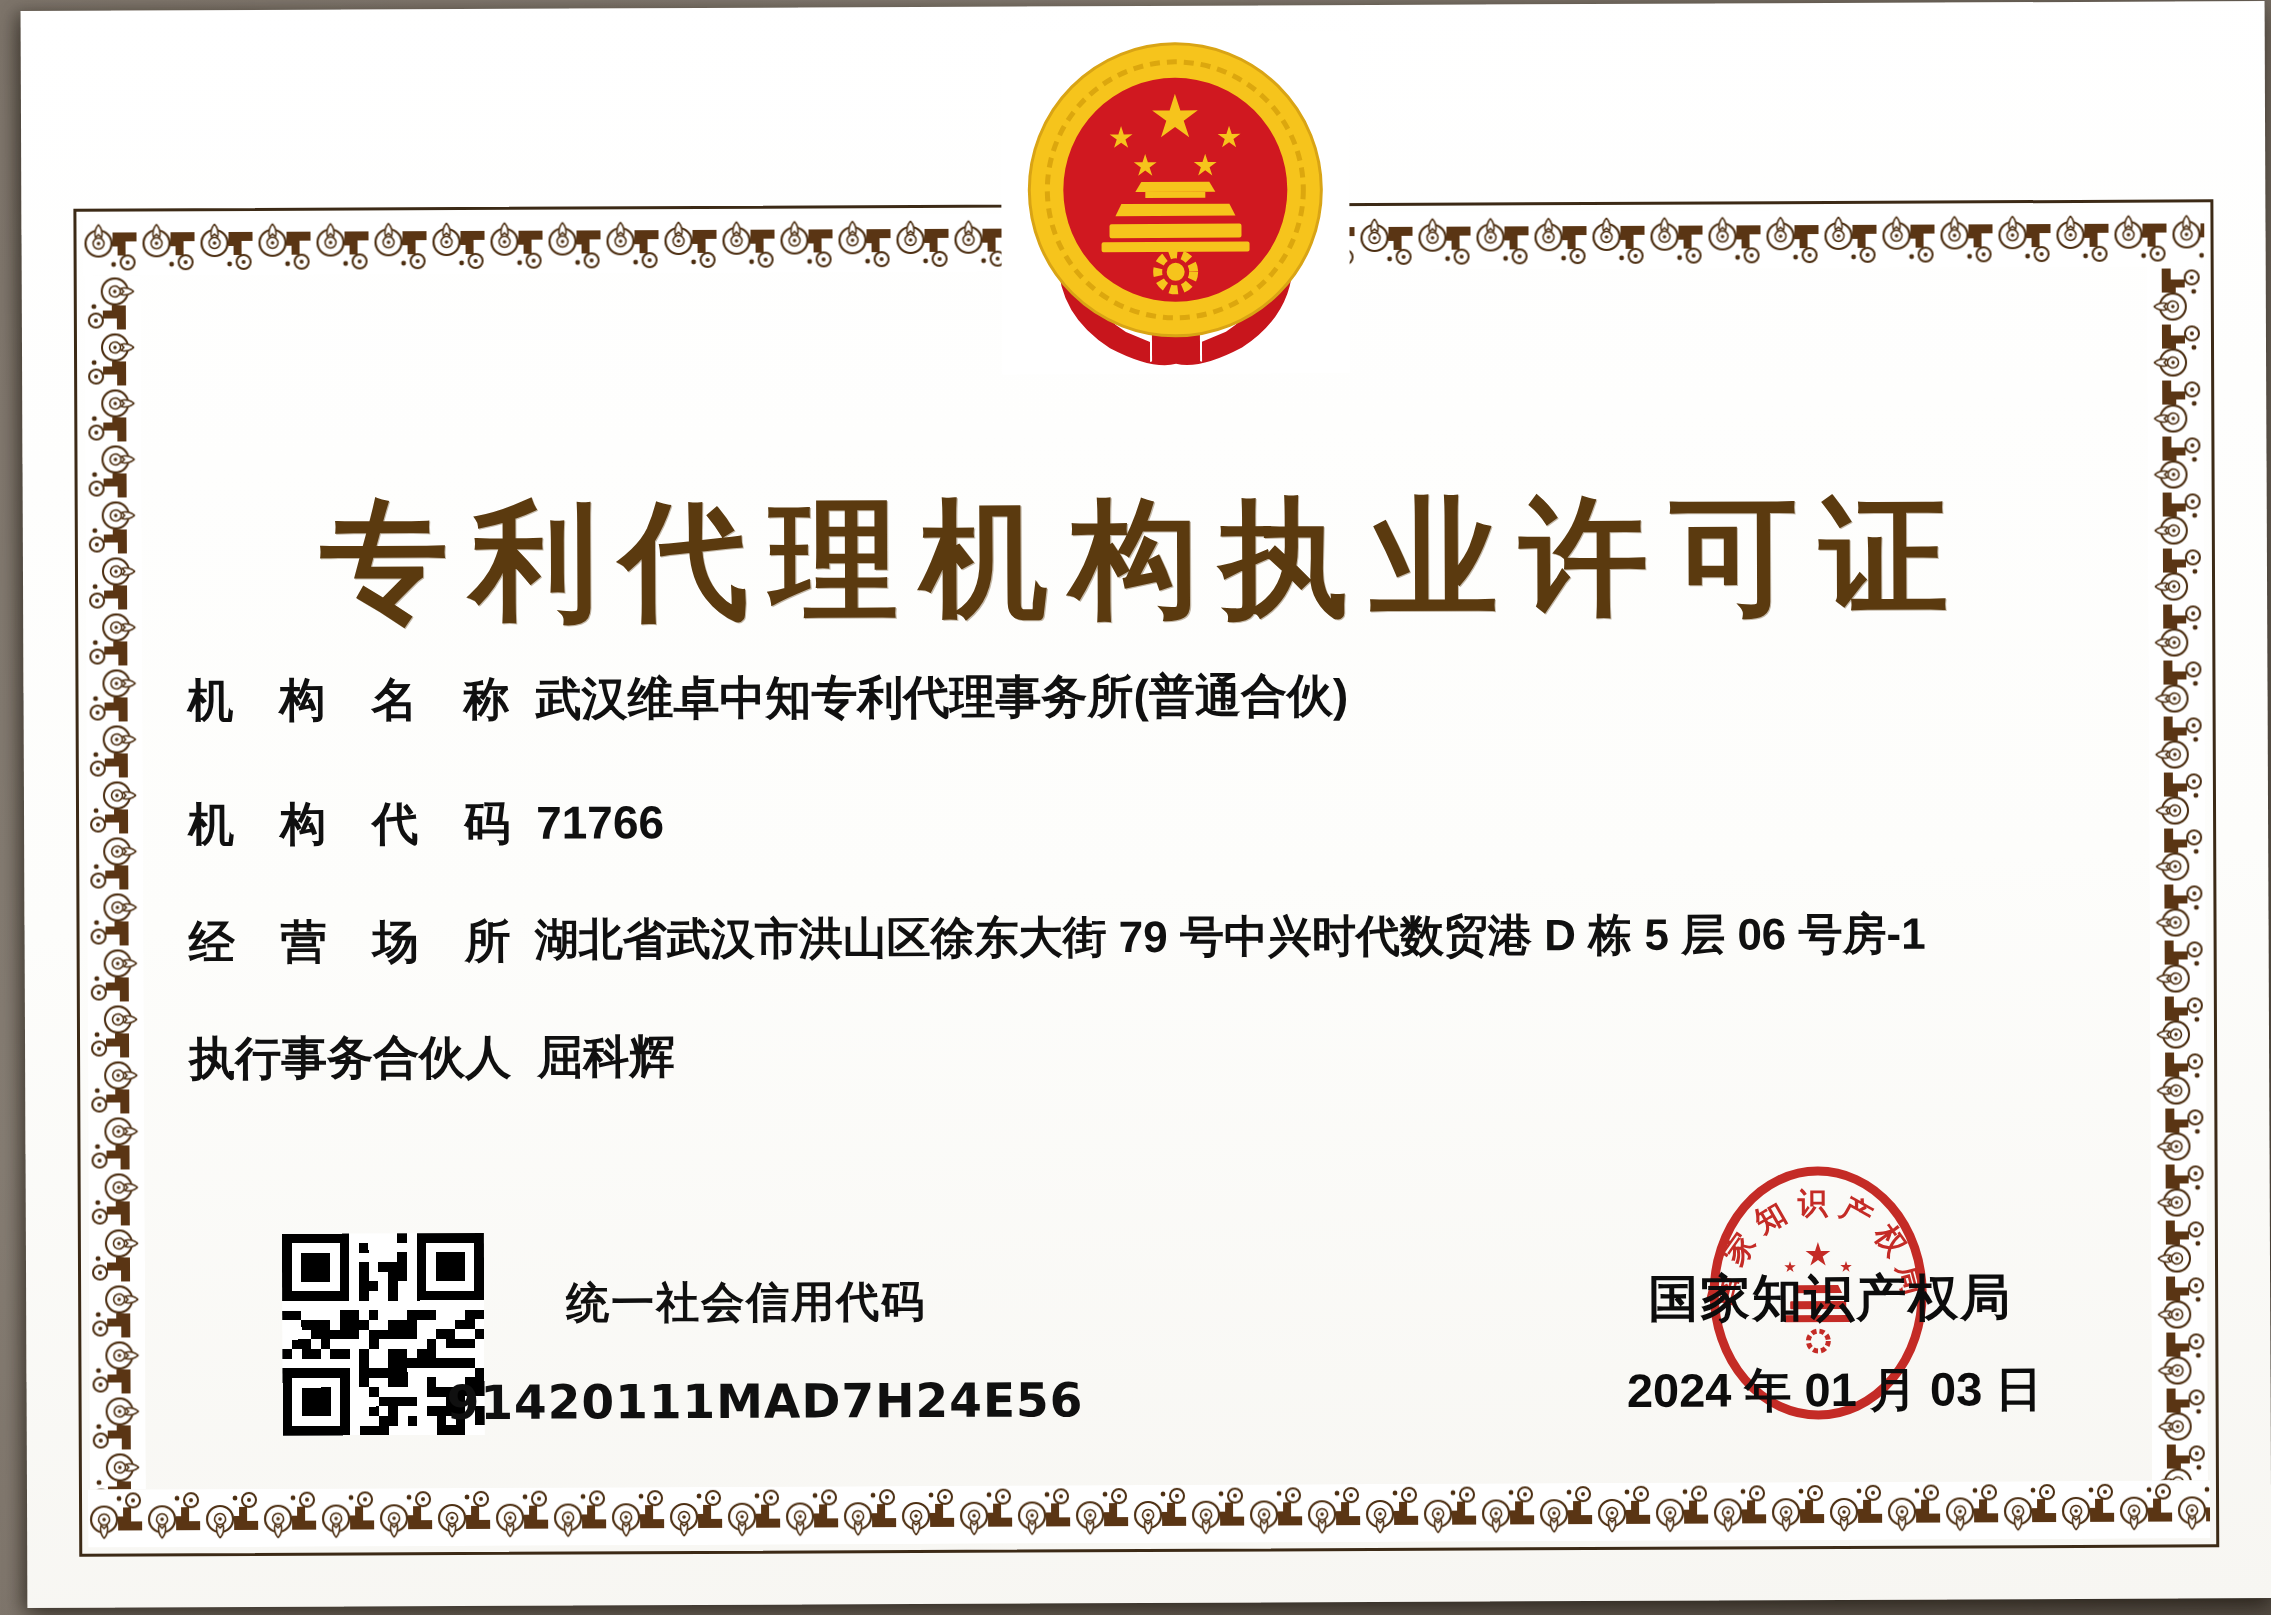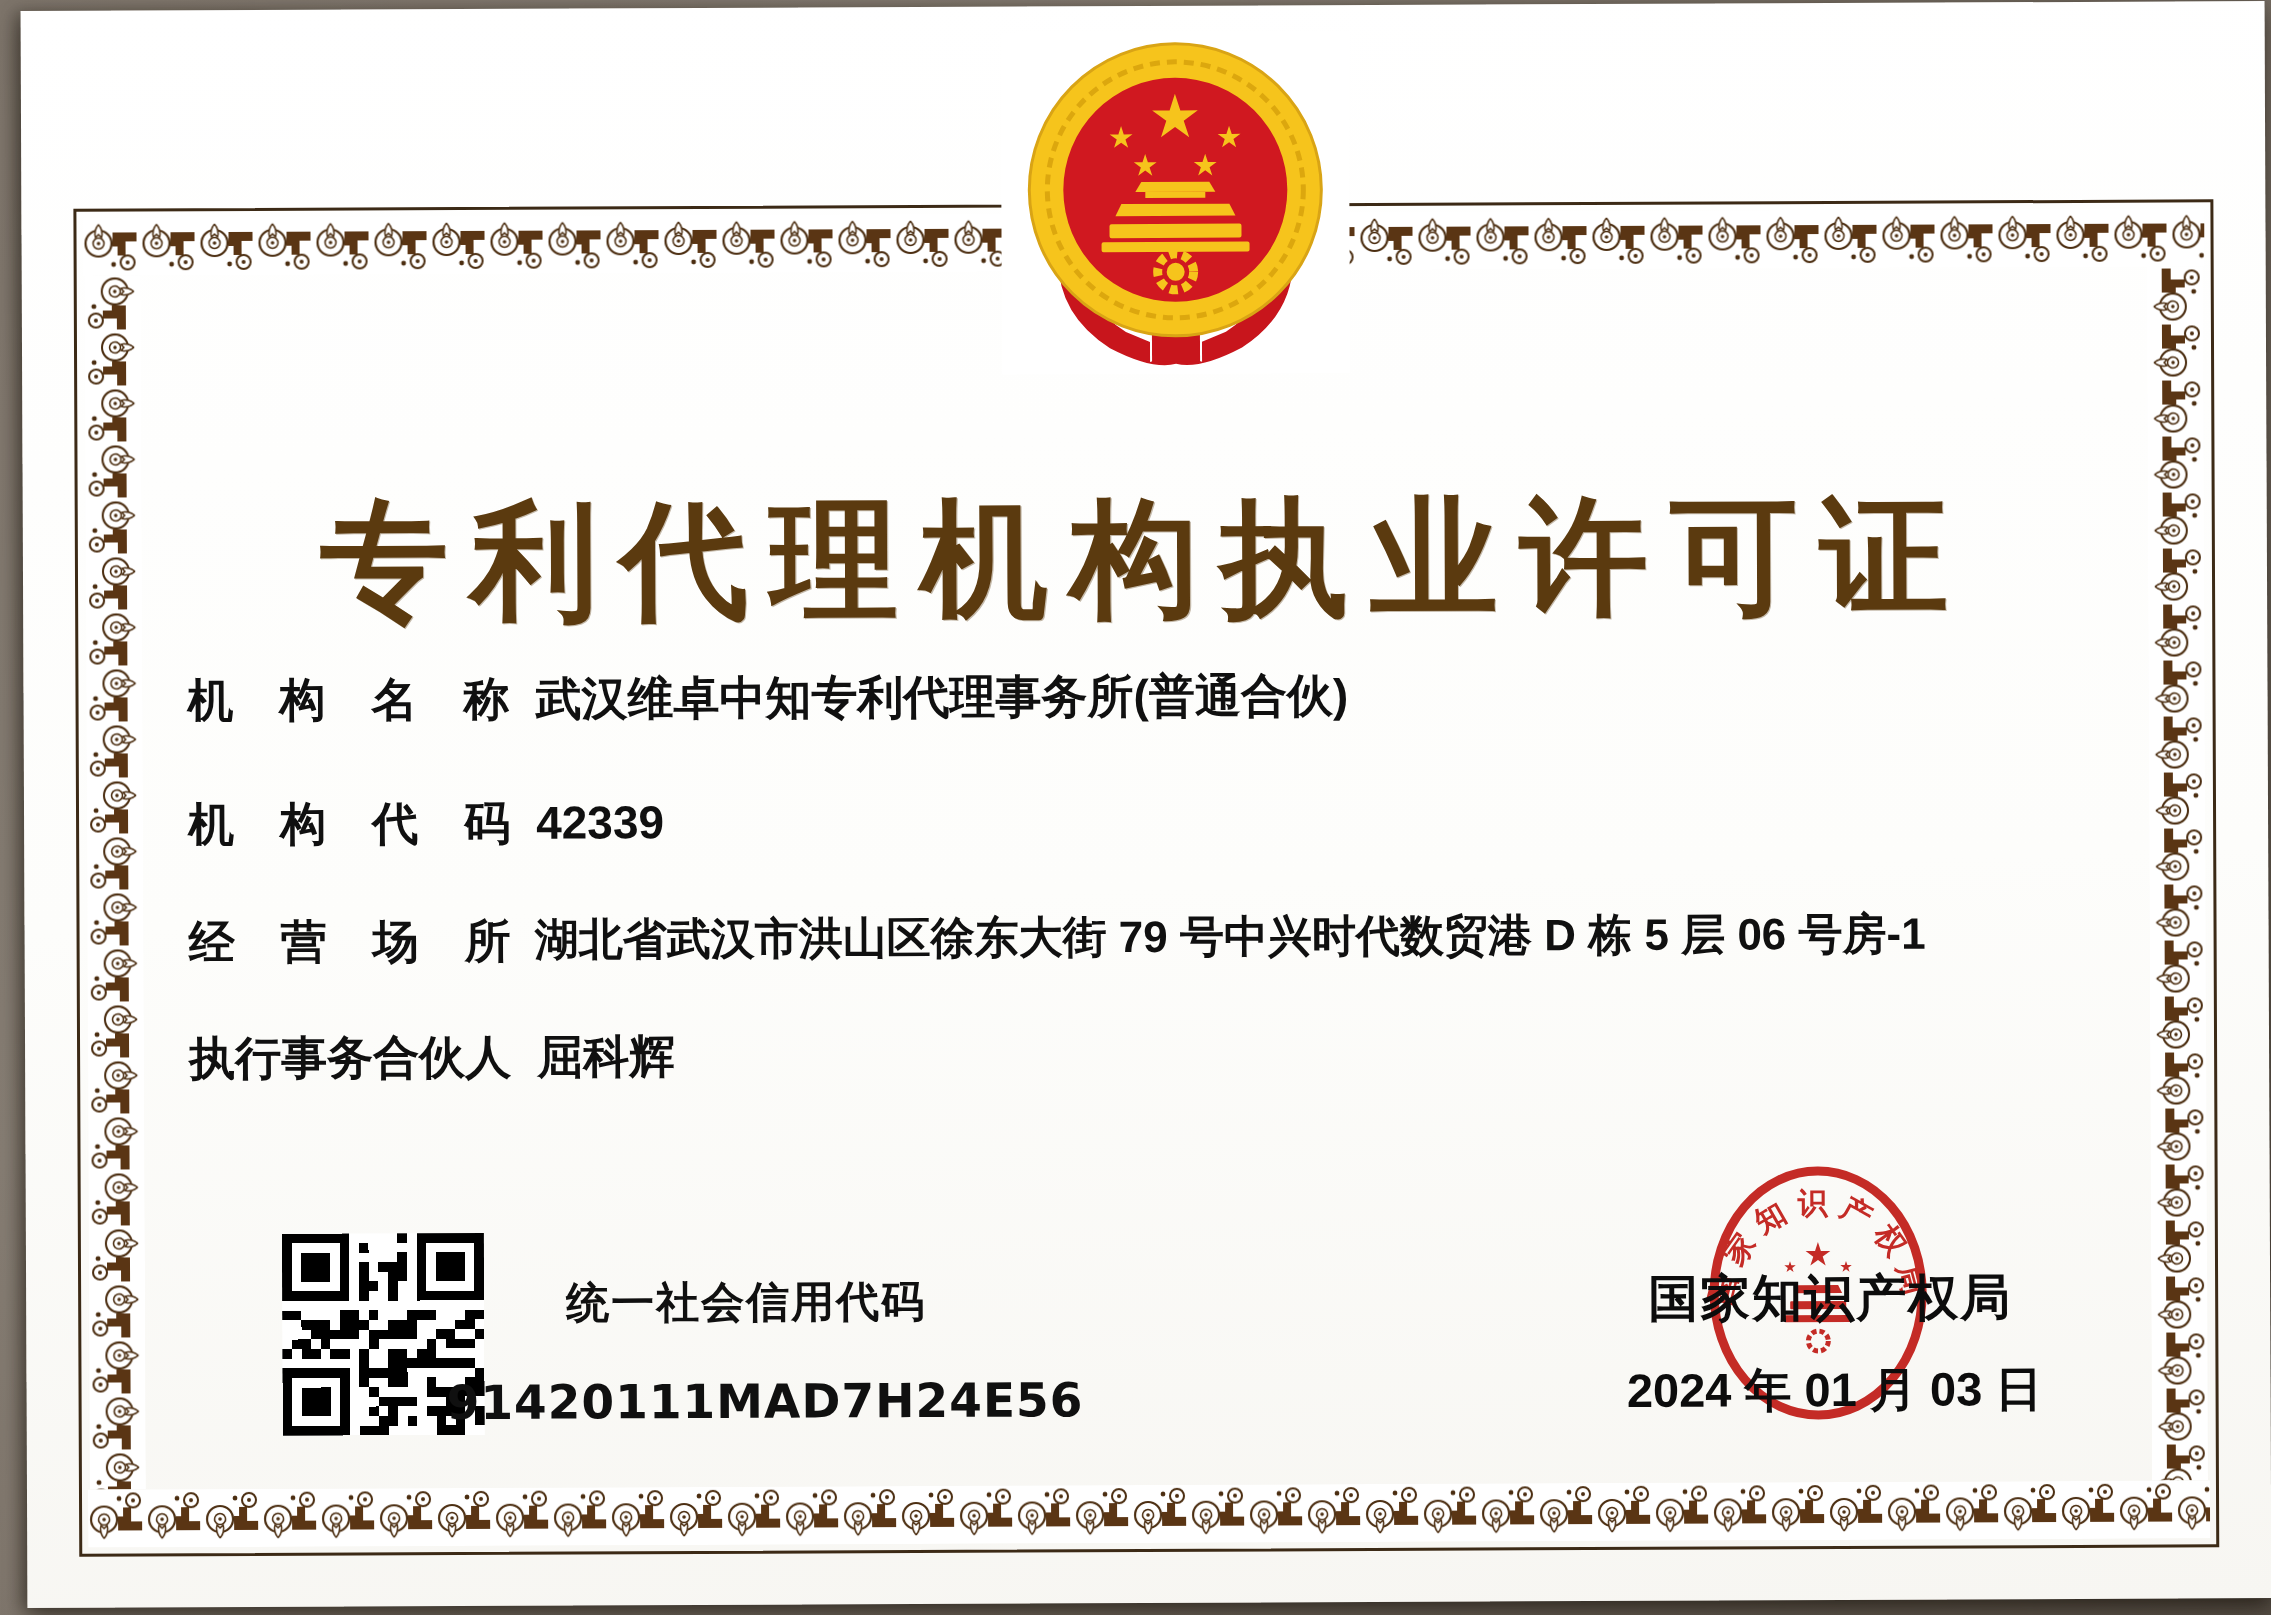--- a/index.html
+++ b/index.html
@@ -180,21 +180,21 @@
   </div>
 
   <div class="title">专利代理机构执业许可证</div>
 
   <div class="field-row row1">
     <span class="field-label">机构名称</span>
     <span class="field-value">武汉维卓中知专利代理事务所(普通合伙)</span>
   </div>
   <div class="field-row row2">
     <span class="field-label">机构代码</span>
-    <span class="field-value">42339</span>
+    <span class="field-value">71766</span>
   </div>
   <div class="field-row row3">
     <span class="field-label">经营场所</span>
     <span class="field-value">湖北省武汉市洪山区徐东大街 79 号中兴时代数贸港 D 栋 5 层 06 号房-1</span>
   </div>
   <div class="field-row row4">
     <span class="field-label">执行事务合伙人</span>
     <span class="field-value">屈科辉</span>
   </div>
 

